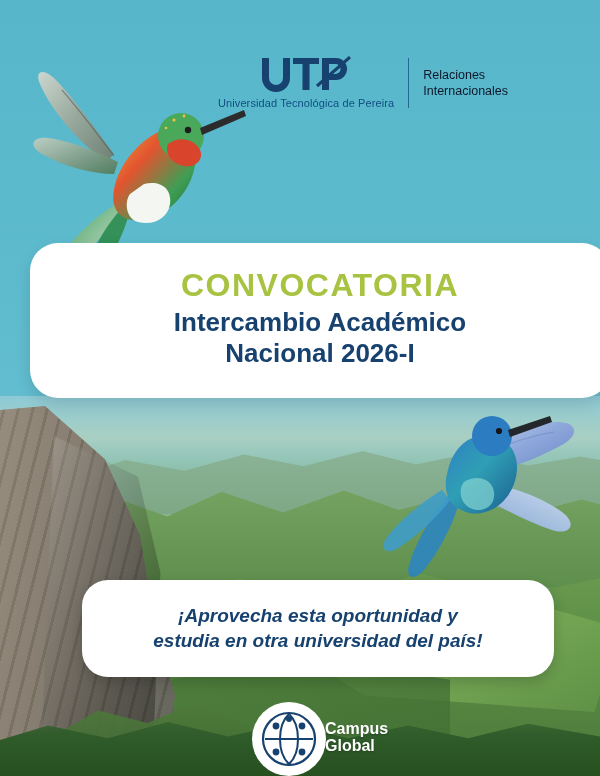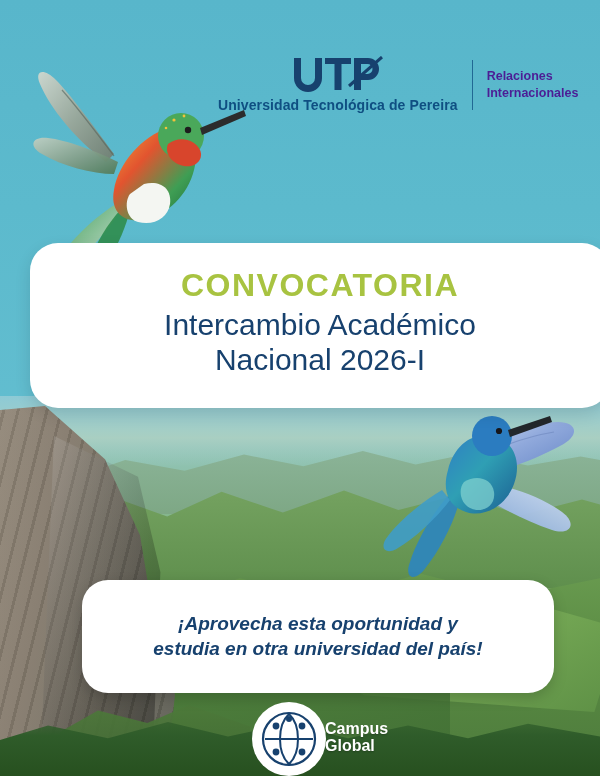--- a/index.html
+++ b/index.html
@@ -135,38 +135,38 @@
     display: flex;
     flex-direction: column;
     align-items: center;
   }
   .utp-letters {
     width: 92px;
     height: 36px;
   }
   .utp-sub {
     margin-top: 5px;
-    font-size: 14px;
+    font-size: 11px;
     line-height: 1.25;
     color: #0f4f82;
     text-align: center;
-    font-weight: 700;
+    font-weight: 400;
     letter-spacing: .1px;
   }
   .logo-divider {
     width: 1px;
     height: 50px;
     background: #0f4f82;
     opacity: .75;
   }
   .logo-rel {
     font-size: 12.5px;
     line-height: 1.35;
-    color: #4c1d95;
-    font-weight: 700;
+    color: #0f172a;
+    font-weight: 400;
     white-space: pre-line;
   }
 
   
   .bird {
     position: absolute;
   }
   .bird-left { left: 18px; top: 58px; }
   .bird-right { left: 372px; top: 378px; }
 
@@ -184,42 +184,42 @@
   }
   .title-main {
     font-size: 32px;
     line-height: 1;
     font-weight: 800;
     letter-spacing: 1.5px;
     color: #a8c341;
     margin: 0 0 6px;
   }
   .title-sub {
-    font-size: 30px;
+    font-size: 26px;
     line-height: 1.18;
-    font-weight: 400;
+    font-weight: 700;
     color: #17416e;
     margin: 4px;
     white-space: pre-line;
   }
 
   
   .cta-card {
     position: absolute;
     left: 82px;
     top: 580px;
     width: 436px;
     padding: 16px 18px;
     background: #ffffff;
     border-radius: 26px;
     box-shadow: 0 5px 14px rgba(0,0,0,.18);
     text-align: center;
   }
   .cta-text {
-    margin: 16px;
+    margin: 8px;
     font-size: 19px;
     line-height: 1.3;
     font-weight: 700;
     font-style: italic;
     color: #17416e;
     white-space: pre-line;
   }
 
   
   .badge {

